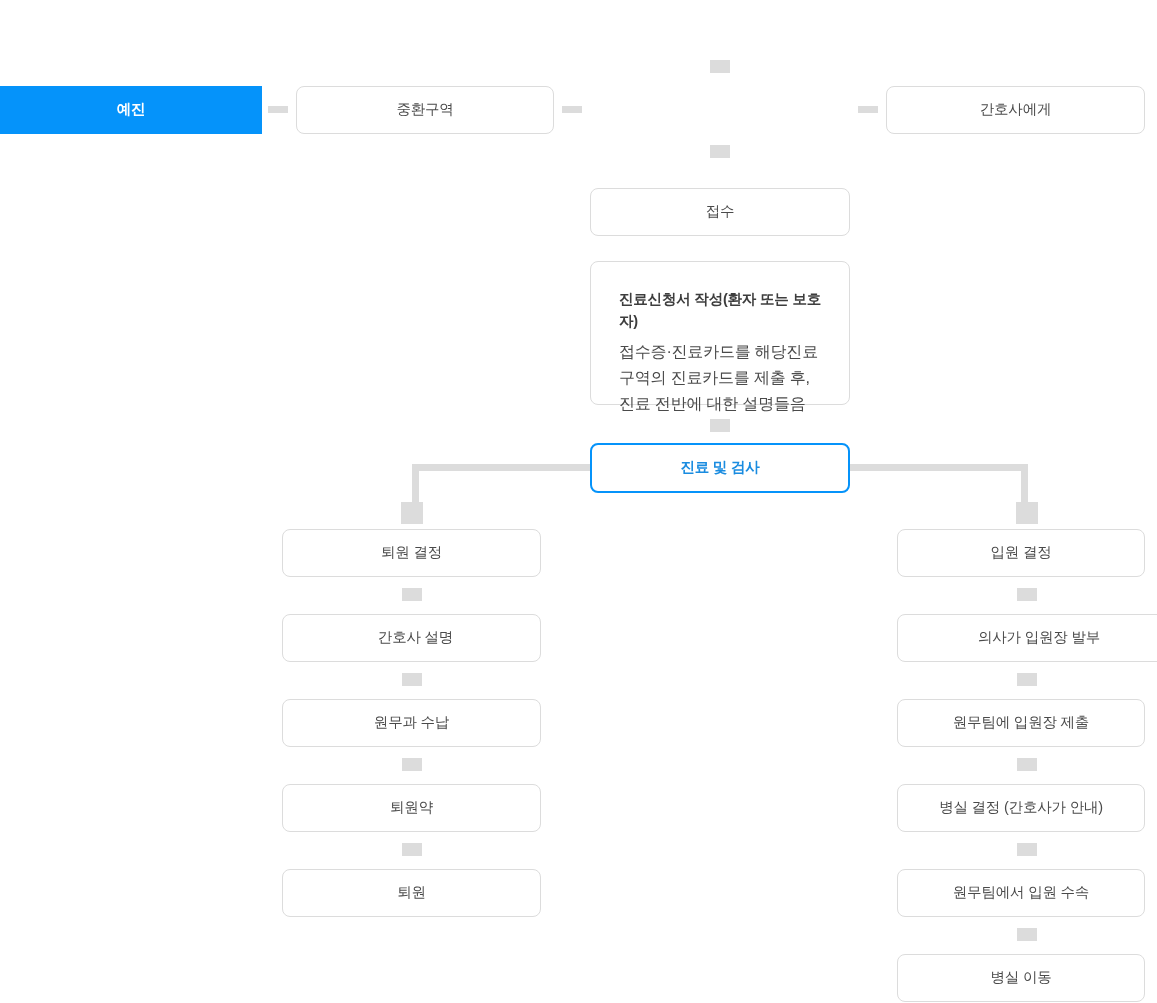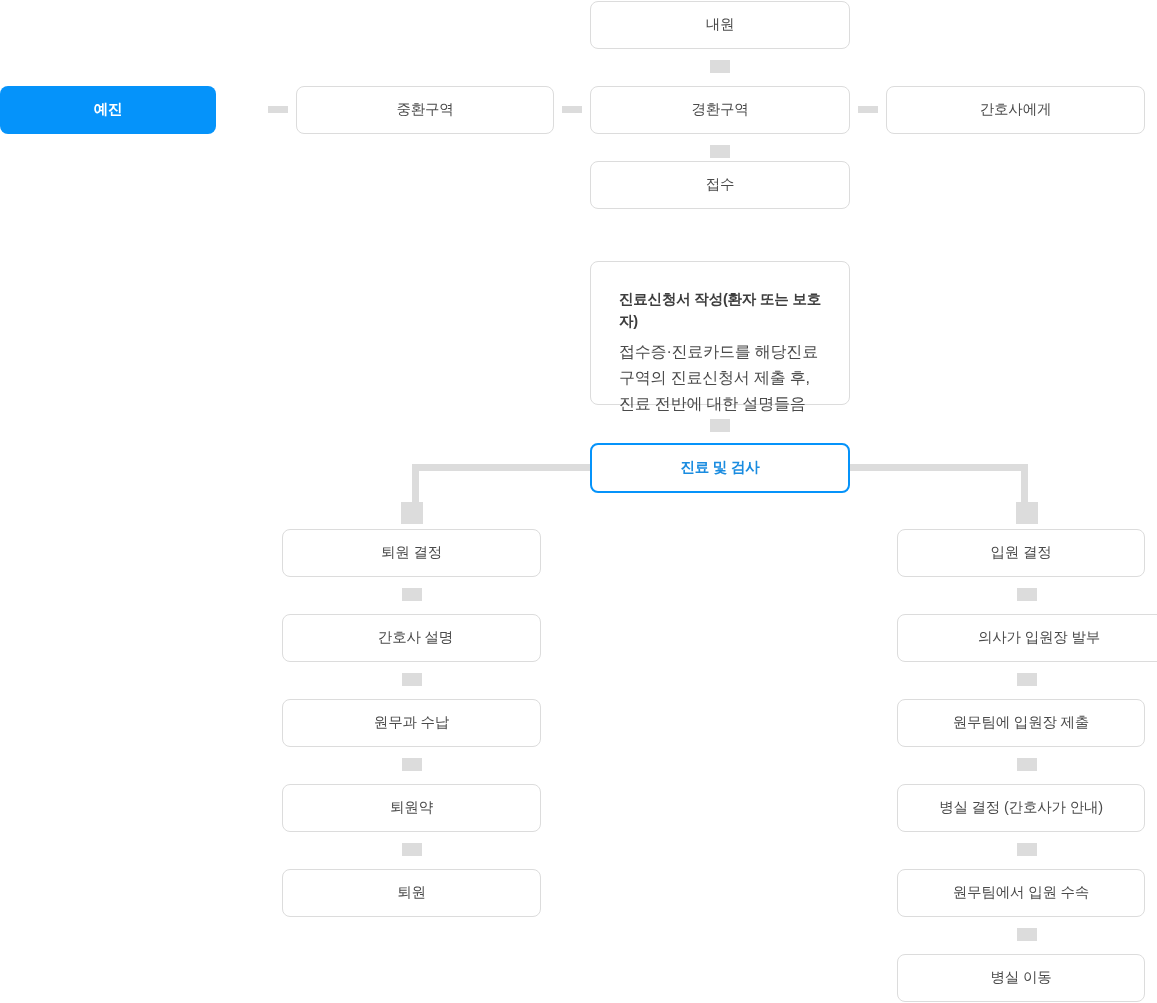--- a/index.html
+++ b/index.html
@@ -81,59 +81,53 @@
   .conn-h     { width: 20px; height: 7px;  }   
   .branch-h   { height: 7px;  }                
   .branch-v   { width: 7px;   }                
   .branch-cap { width: 22px; height: 22px; }   
 </style>
 </head>
 <body>
 
 <div id="flow">
 
-  <div class="node" style="left:590px; top:1px; width:260px; height:48px;">
-    <span>내원</span>
-  </div>
 
   <div class="conn conn-v" style="left:710px; top:60px;"></div>
 
-  <div class="node accent" style="left:0px; top:86px; width:216px; height:48px;border-radius:8px;">
+  <div class="node accent" style="left:0px; top:86px; width:262px; height:48px;">
     <span>예진</span>
   </div>
 
   <div class="conn conn-h" style="left:268px; top:106px;"></div>
 
   <div class="node" style="left:296px; top:86px; width:258px; height:48px;">
     <span>중환구역</span>
   </div>
 
   <div class="conn conn-h" style="left:562px; top:106px;"></div>
 
-  <div class="node" style="left:590px; top:86px; width:260px; height:48px;">
-    <span>경환구역</span>
-  </div>
 
   <div class="conn conn-h" style="left:858px; top:106px;"></div>
 
   <div class="node" style="left:886px; top:86px; width:259px; height:48px;">
     <span>간호사에게</span>
   </div>
 
   <div class="conn conn-v" style="left:710px; top:145px;"></div>
 
-  <div class="node" style="left:590px; top:161px; width:260px; height:48px;">
+  <div class="node" style="left:590px; top:188px; width:260px; height:48px;">
     <span>접수</span>
   </div>
 
   <div class="node detail" style="left:590px; top:225px; width:260px; height:144px;margin-top:36px;">
     <p class="detail-title">진료신청서 작성(환자 또는 보호자)</p>
     <p class="detail-body">
       <span>접수증·진료카드를 해당진료</span><br>
-      <span>구역의 진료신청서 제출 후,</span><br>
+      <span>구역의 진료카드를 제출 후,</span><br>
       <span>진료 전반에 대한 설명들음</span>
     </p>
   </div>
 
   <div class="conn conn-v" style="left:710px; top:419px;"></div>
 
   <div class="node accent-outline" style="left:590px; top:443px; width:260px; height:50px;">
     <span>진료 및 검사</span>
   </div>
 

